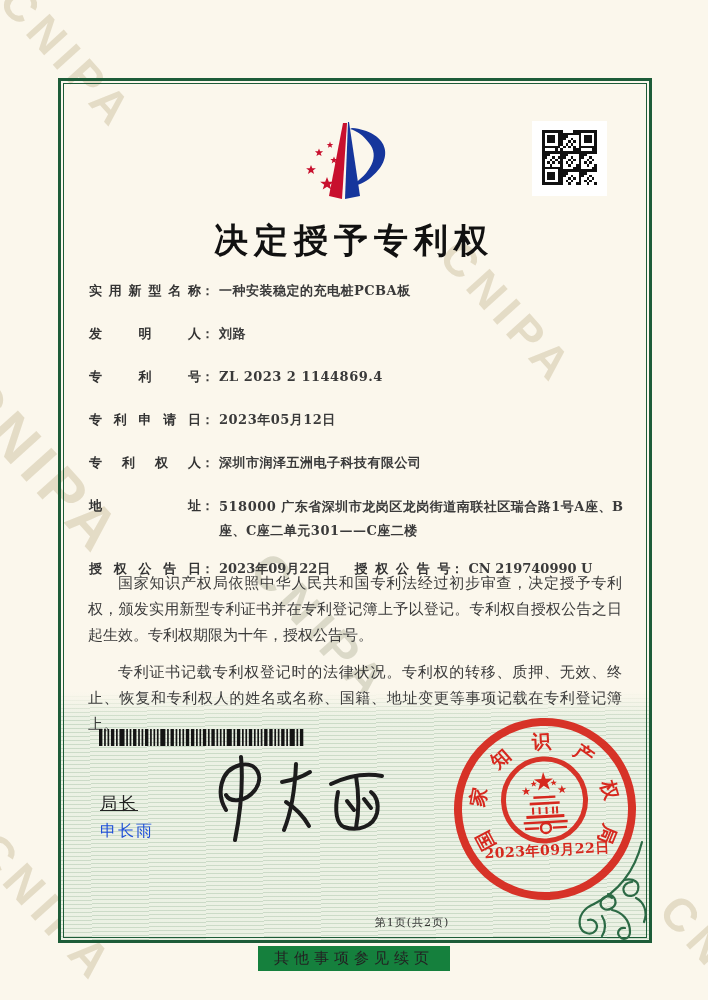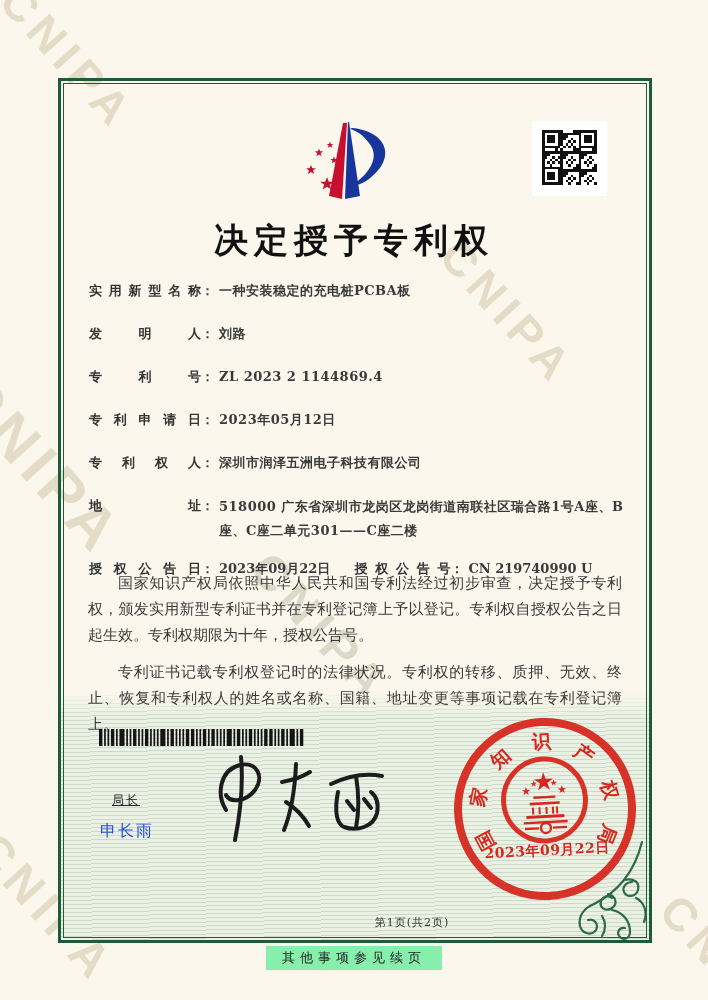--- a/index.html
+++ b/index.html
@@ -57,41 +57,41 @@
   .fvalue{flex:1;letter-spacing:0.5px;}
   .grant-row{display:flex;line-height:21px;}
   .grant-row .g2{margin-left:24px;display:flex;}
   .grant-row .g2 .flabel{width:96px;flex:0 0 96px;}
   
   .paras{position:absolute;left:88px;top:570px;width:534px;font-size:15px;line-height:26px;text-align:justify;}
   .paras p{margin:0 0 11px 0;text-indent:2em;}
   
   .barcode{position:absolute;left:99px;top:729px;width:206px;height:17px;}
   
-  .sig-title{position:absolute;left:112px;top:792px;font-size:12px;letter-spacing:2px;color:#222;text-decoration:underline;}
+  .sig-title{position:absolute;left:100px;top:792px;font-size:17px;letter-spacing:2px;color:#222;text-decoration:underline;}
   .sig-name{position:absolute;left:100px;top:821px;font-size:16px;letter-spacing:2px;color:#1d4ed8;}
   .sig-script{position:absolute;left:196px;top:752px;width:210px;height:95px;}
   
   .seal{position:absolute;left:452px;top:716px;width:186px;height:186px;z-index:4;transform:rotate(-3deg);}
   .seal svg{position:absolute;left:0;top:0;}
   .seal .ring-char{
     position:absolute;left:50%;top:50%;font-size:19px;font-weight:bold;color:#d6281e;
     font-family:"DejaVu Serif","Liberation Serif",serif;
   }
   .seal-date{
     position:absolute;left:0;top:126px;width:186px;text-align:center;
     font-size:14px;font-weight:bold;color:#d6281e;letter-spacing:0.5px;
   }
   
   .flourish{position:absolute;left:572px;top:840px;width:80px;height:102px;z-index:3;}
   
   .page-no{position:absolute;left:58px;top:915px;width:708px;text-align:center;font-size:11px;letter-spacing:1px;color:#333;z-index:4;}
   .continuation{position:absolute;left:0;top:946px;width:708px;text-align:center;z-index:3;}
   .continuation span{
-    display:inline-block;background:#86efac;padding:3px 16px;font-size:13px;letter-spacing:5px;color:#222;
+    display:inline-block;background:#15803d;padding:3px 16px;font-size:15px;letter-spacing:5px;color:#222;
   }
 </style>
 </head>
 <body>
 
 <span class="wm" style="left:-20px;top:30px;font-size:46px;">CNIPA</span>
 <span class="wm" style="left:420px;top:285px;font-size:46px;">CNIPA</span>
 <span class="wm" style="left:-70px;top:430px;font-size:60px;">CNIPA</span>
 <span class="wm" style="left:230px;top:600px;font-size:48px;color:rgba(160,160,135,0.35);">CNIPA</span>
 <span class="wm" style="left:-45px;top:880px;font-size:48px;">CNIPA</span>

